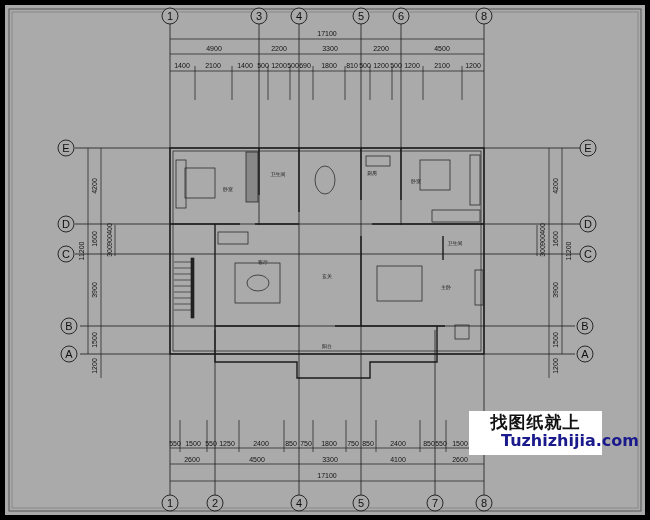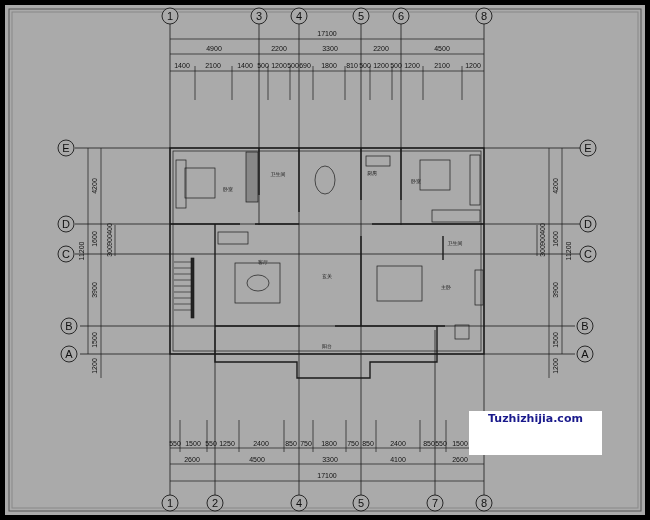--- a/index.html
+++ b/index.html
@@ -4,21 +4,21 @@
 <style>
   html,body{margin:0;padding:0;}
   body{width:650px;height:520px;background:#000;position:relative;overflow:hidden;font-family:"Liberation Sans",sans-serif;}
   #frame{position:absolute;left:5px;top:5px;width:640px;height:510px;background:#aaaaaa;}
   #plan{position:absolute;left:0;top:0;}
   .dim{font-family:"Liberation Sans",sans-serif;font-size:7px;fill:#111;}
   .axl{font-family:"Liberation Sans",sans-serif;font-size:11px;fill:#111;}
   .room{font-family:"DejaVu Sans",sans-serif;font-size:5px;fill:#111;}
   #watermark{position:absolute;left:469px;top:411px;width:133px;height:44px;background:#fff;text-align:center;}
   #wm-cn{font-family:"DejaVu Sans",sans-serif;font-size:17px;font-weight:bold;color:#111;line-height:22px;letter-spacing:1px;}
-  #wm-url{font-family:"DejaVu Sans",sans-serif;font-size:11px;font-weight:bold;color:#1a1a8c;line-height:16px;}
+  #wm-url{font-family:"DejaVu Sans",sans-serif;font-size:16px;font-weight:bold;color:#1a1a8c;line-height:16px;padding-left:32px;}
 </style>
 </head>
 <body>
 
 <div id="frame"></div>
 
 <svg id="plan" width="650" height="520" viewBox="0 0 650 520">
 
   <rect x="9" y="9" width="632" height="502" fill="none" stroke="#555" stroke-width="1"></rect>
   <rect x="12" y="12" width="626" height="496" fill="none" stroke="#888" stroke-width="1"></rect>
@@ -268,14 +268,15 @@
     <text class="room" x="416" y="183" text-anchor="middle">卧室</text>
     <text class="room" x="455" y="245" text-anchor="middle">卫生间</text>
     <text class="room" x="263" y="264" text-anchor="middle">客厅</text>
     <text class="room" x="327" y="278" text-anchor="middle">玄关</text>
     <text class="room" x="446" y="289" text-anchor="middle">主卧</text>
     <text class="room" x="327" y="348" text-anchor="middle">阳台</text>
   </g>
 </svg>
 
 <div id="watermark">
+  <div id="wm-cn">找图纸就上</div>
   <div id="wm-url">Tuzhizhijia.com</div>
 </div>
 
 </body></html>

